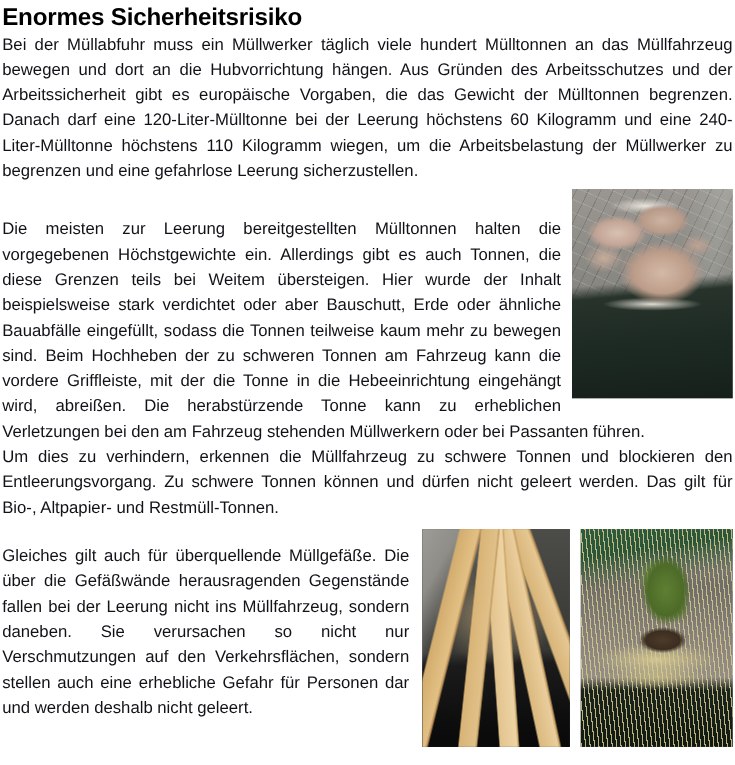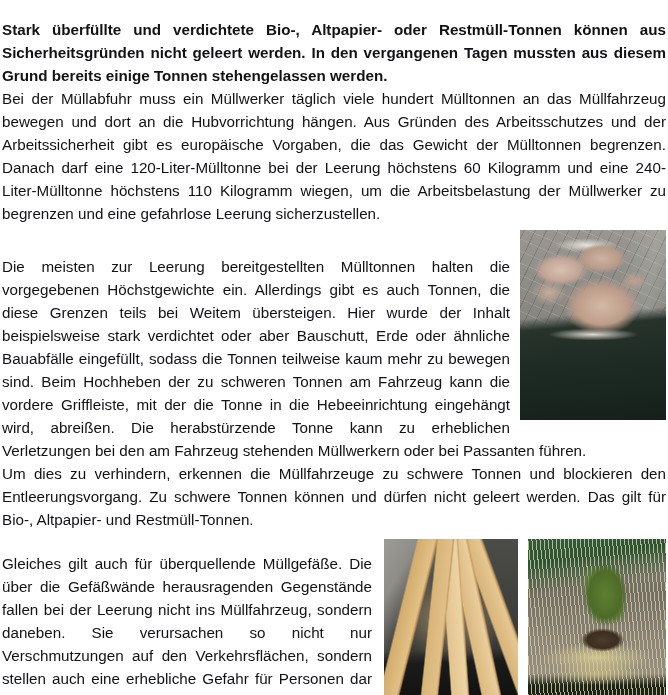--- a/index.html
+++ b/index.html
@@ -155,30 +155,30 @@
       linear-gradient(180deg, #8e8b85 0%, #6f6d68 26%, #8a847c 52%, #9b948a 78%, #a49d92 100%),
       
       repeating-linear-gradient(28deg, rgba(255,255,255,0.10) 0px, rgba(255,255,255,0.10) 1px, rgba(0,0,0,0) 1px, rgba(0,0,0,0) 10px);
   }
 </style>
 </head>
 <body>
 
 <div id="page">
 
+  <h1 class="page-title">Enormes Sicherheitsrisiko</h1>
 
-  <p class="lead">Stark überfüllte und verdichtete Bio-, Altpapier- oder Restmüll-Tonnen können aus Sicherheitsgründen nicht geleert werden. In den vergangenen Tagen mussten aus diesem Grund bereits einige Tonnen stehengelassen werden.</p>
 
   <p class="body-1">Bei der Müllabfuhr muss ein Müllwerker täglich viele hundert Mülltonnen an das Müllfahrzeug bewegen und dort an die Hubvorrichtung hängen. Aus Gründen des Arbeitsschutzes und der Arbeitssicherheit gibt es europäische Vorgaben, die das Gewicht der Mülltonnen begrenzen. Danach darf eine 120-Liter-Mülltonne bei der Leerung höchstens 60 Kilogramm und eine 240-Liter-Mülltonne höchstens 110 Kilogramm wiegen, um die Arbeitsbelastung der Müllwerker zu begrenzen und eine gefahrlose Leerung sicherzustellen.</p>
 
   <div class="photo photo-rubble-bin img-rubble" role="img" aria-label="Mülltonne randvoll mit Bauschutt und Steinen auf Pflastersteinen"></div>
 
   <p class="body-2">Die meisten zur Leerung bereitgestellten Mülltonnen halten die vorgegebenen Höchstgewichte ein. Allerdings gibt es auch Tonnen, die diese Grenzen teils bei Weitem übersteigen. Hier wurde der Inhalt beispielsweise stark verdichtet oder aber Bauschutt, Erde oder ähnliche Bauabfälle eingefüllt, sodass die Tonnen teilweise kaum mehr zu bewegen sind. Beim Hochheben der zu schweren Tonnen am Fahrzeug kann die vordere Griffleiste, mit der die Tonne in die Hebeeinrichtung eingehängt wird, abreißen. Die herabstürzende Tonne kann zu erheblichen Verletzungen bei den am Fahrzeug stehenden Müllwerkern oder bei Passanten führen.</p>
 
-  <p class="body-3">Um dies zu verhindern, erkennen die Müllfahrzeuge zu schwere Tonnen und blockieren den Entleerungsvorgang. Zu schwere Tonnen können und dürfen nicht geleert werden. Das gilt für Bio-, Altpapier- und Restmüll-Tonnen.</p>
+  <p class="body-3">Um dies zu verhindern, erkennen die Müllfahrzeug zu schwere Tonnen und blockieren den Entleerungsvorgang. Zu schwere Tonnen können und dürfen nicht geleert werden. Das gilt für Bio-, Altpapier- und Restmüll-Tonnen.</p>
 
   <div class="photo-row">
     <div class="photo photo-wood-bin img-wood" role="img" aria-label="Schwarze Tonne mit weit herausragenden Holzbrettern"></div>
     <div class="photo photo-green-bin img-green" role="img" aria-label="Überquellende Biotonne mit Strauch und Gras vor Müllfahrzeug"></div>
   </div>
 
   <p class="body-4">Gleiches gilt auch für überquellende Müllgefäße. Die über die Gefäßwände herausragenden Gegenstände fallen bei der Leerung nicht ins Müllfahrzeug, sondern daneben. Sie verursachen so nicht nur Verschmutzungen auf den Verkehrsflächen, sondern stellen auch eine erhebliche Gefahr für Personen dar und werden deshalb nicht geleert.</p>
 
 </div>
 

